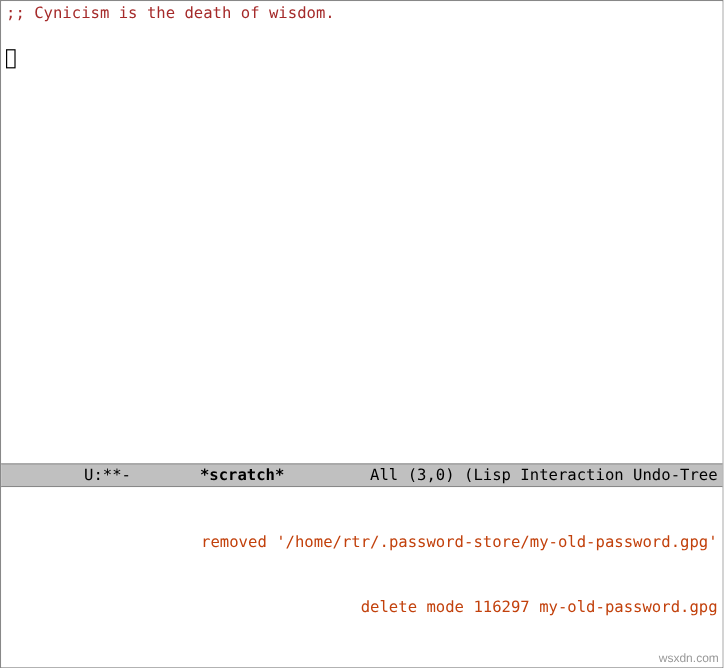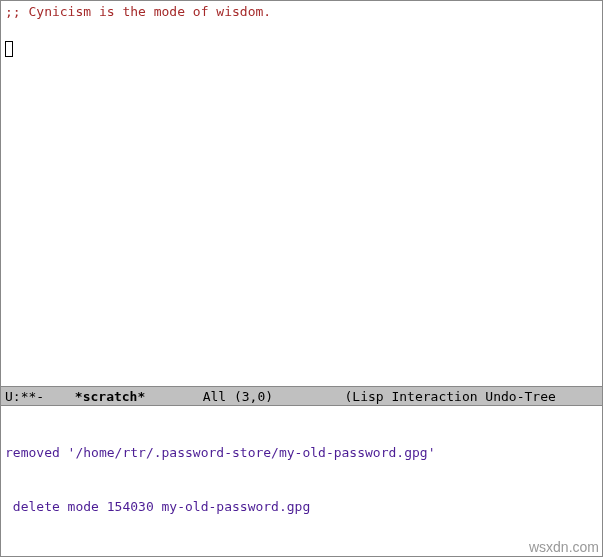--- a/index.html
+++ b/index.html
@@ -49,67 +49,69 @@
       background: #c0c0c0;
       color: #000;
       height: 20px;
       line-height: 20px;
       padding: 0 4px;
       white-space: nowrap;
       overflow: hidden;
       border-top: 1px solid #888;
       border-bottom: 1px solid #888;
       font-size: 13px;
+      text-align: right;
     }
     .mode-line .buffer-name {
       font-weight: bold;
     }
     .mode-line .segment {
       display: inline-block;
     }
     .seg-state { width: 62px; }
     .seg-buf { width: 120px; }
     .seg-pos { width: 134px; }
     .minibuffer {
       background: #ffffff;
-      color: #4c1d95;
+      color: #c2410c;
       padding: 2px 4px 4px 4px;
       line-height: 18px;
       white-space: pre;
       overflow: hidden;
       min-height: 76px;
       border-top: 0;
+      text-align: right;
     }
     .watermark {
       position: absolute;
       bottom: 2px;
       right: 4px;
-      font-size: 14px;
+      font-size: 10px;
       color: #999;
       font-family: Arial, sans-serif;
     }
   </style>
 </head>
 <body>
 
 <div class="emacs-frame">
 
   <div class="buffer-area">
-    <div class="comment-line">;; Cynicism is the mode of wisdom.</div>
+    <div class="comment-line">;; Cynicism is the death of wisdom.</div>
     <div>&nbsp;</div>
     <div><span class="cursor-block"></span></div>
   </div>
 
   <div class="mode-line">
     <span class="segment seg-state">U:**-</span>
     <span class="segment seg-buf"><span class="buffer-name">*scratch*</span></span>
     <span class="segment seg-pos">All (3,0)</span>
     <span class="segment">(Lisp Interaction Undo-Tree</span>
   </div>
 
   <div class="minibuffer">
     <div>removed '/home/rtr/.password-store/my-old-password.gpg'</div>
-    <div> delete mode 154030 my-old-password.gpg</div>
+    <div> delete mode 116297 my-old-password.gpg</div>
   </div>
 
 </div>
 
 <div class="watermark">wsxdn.com</div>
 
 </body></html>

